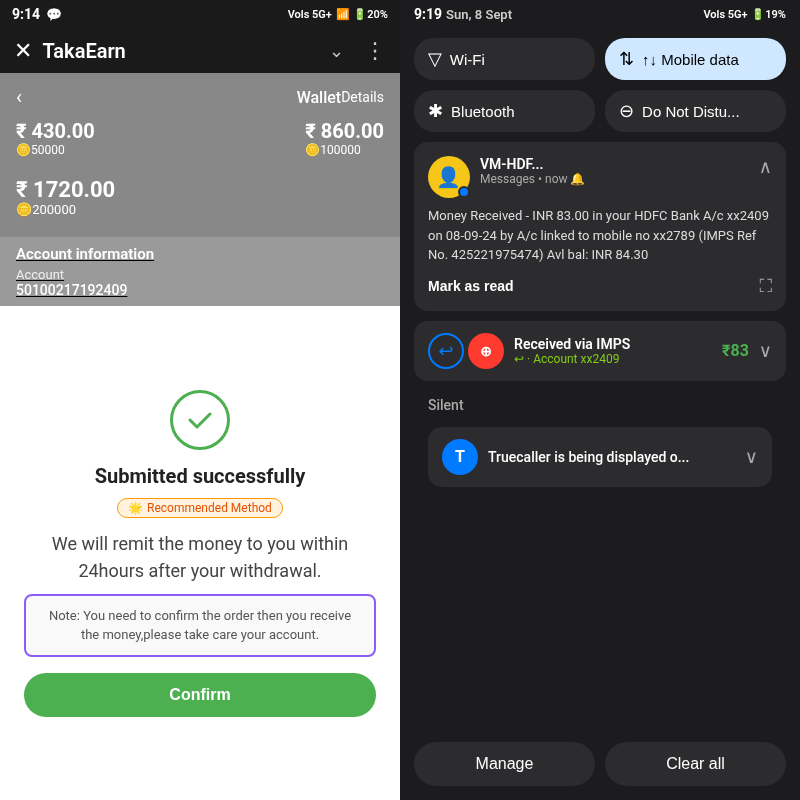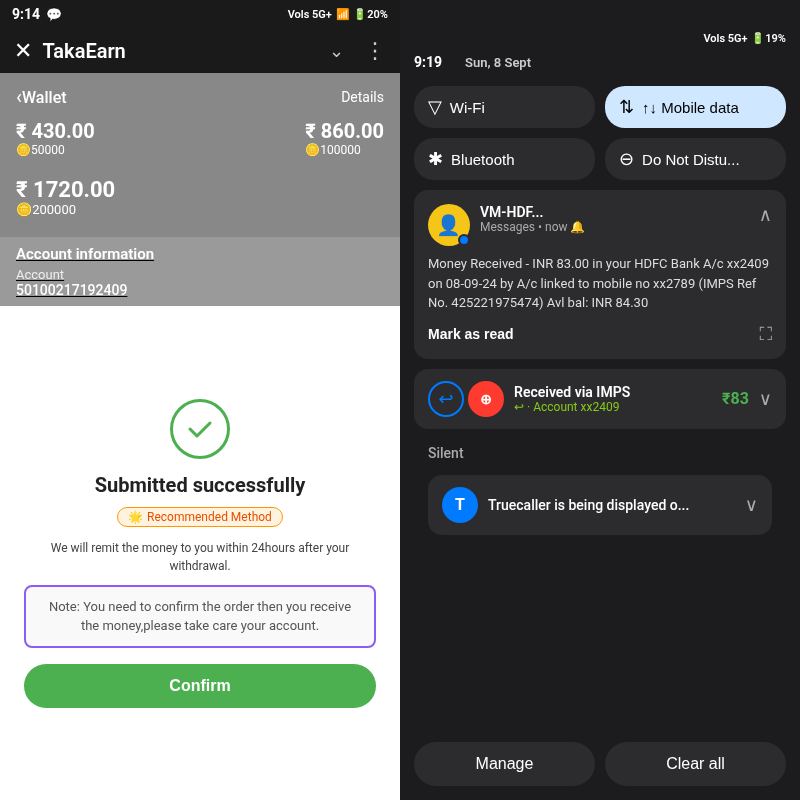--- a/index.html
+++ b/index.html
@@ -60,21 +60,21 @@
       background: #888;
       padding: 12px 16px 16px;
     }
     .wallet-nav {
       display: flex;
       align-items: center;
       justify-content: space-between;
       margin-bottom: 10px;
     }
     .wallet-nav .back-arrow { color: #fff; font-size: 20px; cursor: pointer; }
-    .wallet-nav .wallet-label { color: #fff; font-size: 16px; font-weight: 500; flex: 1; text-align: left; }
+    .wallet-nav .wallet-label { color: #fff; font-size: 16px; font-weight: 500; flex: 1; text-align: right; }
     .wallet-nav .details-label { color: #fff; font-size: 14px; }
 
     .wallet-amounts {
       display: flex;
       justify-content: space-between;
       margin-bottom: 20px;
     }
     .wallet-amount-item { color: #fff; }
     .wallet-amount-item .amount { font-size: 20px; font-weight: 700; }
     .wallet-amount-item .coins { font-size: 12px; display: flex; align-items: center; gap: 3px; }
@@ -119,21 +119,21 @@
       border: 1px solid #ff9800;
       border-radius: 12px;
       padding: 2px 10px;
       font-size: 12px;
       color: #e65100;
       margin-bottom: 12px;
       display: inline-flex;
       align-items: center;
       gap: 4px;
     }
-    .success-desc { font-size: 12px; color: #444; margin-bottom: 10px; line-height: 1.5; }
+    .success-desc { font-size: 18px; color: #444; margin-bottom: 10px; line-height: 1.5; }
     .note-box {
       background: #f9f9f9;
       border: 2px solid #8b5cf6;
       border-radius: 8px;
       padding: 10px 14px;
       font-size: 13px;
       color: #555;
       line-height: 1.5;
       margin-bottom: 16px;
     }
@@ -411,21 +411,21 @@
     </div>
     <div class="success-desc">We will remit the money to you within 24hours after your withdrawal.</div>
     <div class="note-box">Note: You need to confirm the order then you receive the money,please take care your account.</div>
     <button class="confirm-btn">Confirm</button>
   </div>
 </div>
 
 <div class="right-panel">
 
   <div class="status-bar-right">
-    <div style="display:flex;align-items:center;gap:23px;margin-top:48px;">
+    <div style="display:flex;align-items:center;gap:4px;">
       <span class="time">9:19</span>
       <span class="date">Sun, 8 Sept</span>
     </div>
     <div class="right-icons">
       <span>Vols 5G+</span>
       <span>🔋19%</span>
     </div>
   </div>
 
   <div class="quick-toggles">

